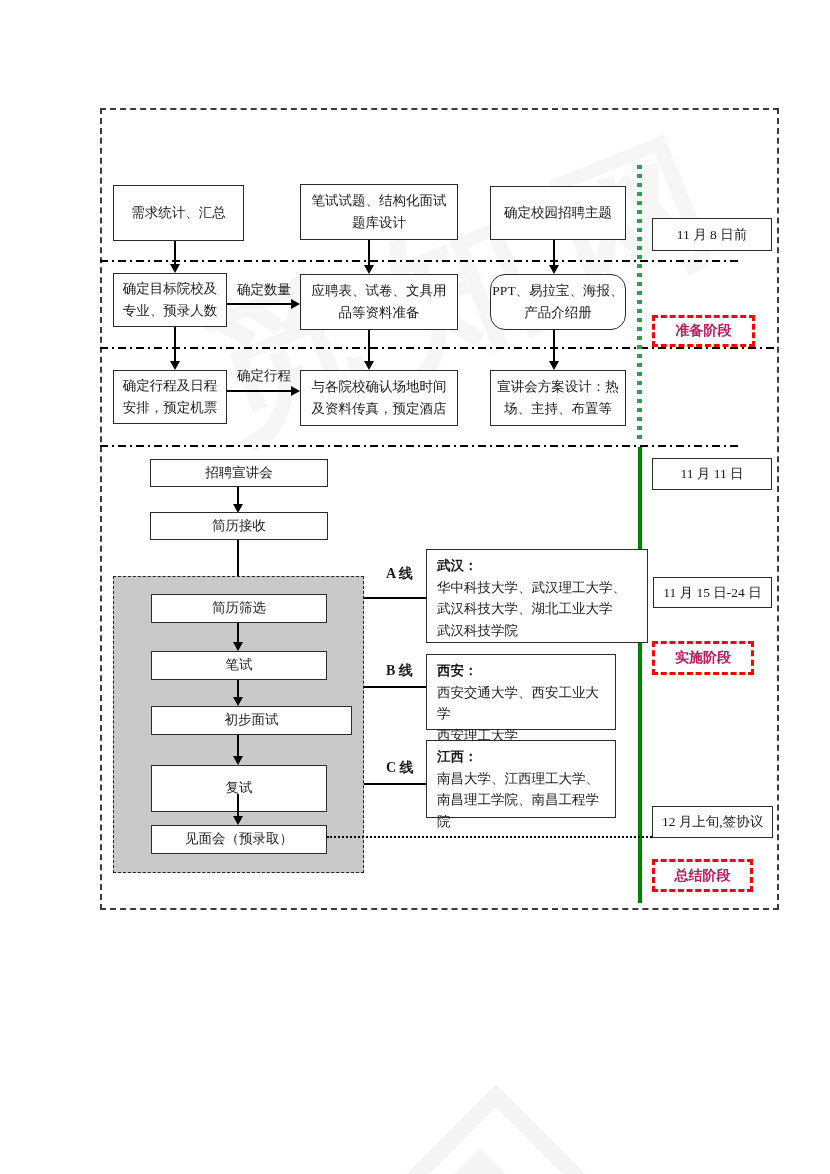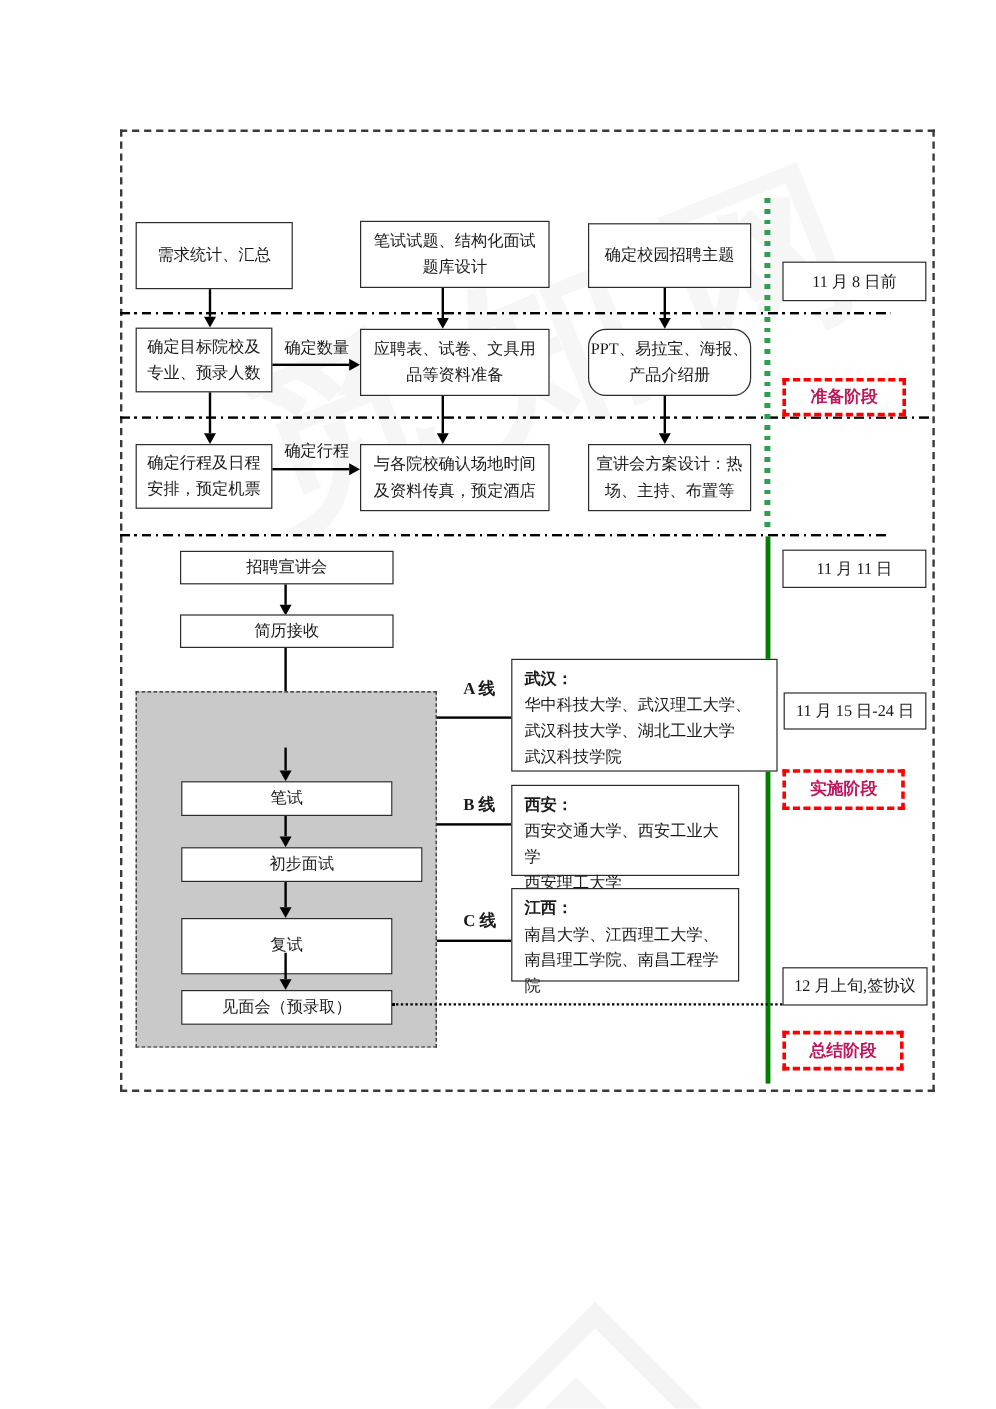--- a/index.html
+++ b/index.html
@@ -115,20 +115,21 @@
   <div class="abs box" style="left:150px;top:459px;width:178px;height:28px;">招聘宣讲会</div>
   <div class="abs vline" style="left:237px;top:487px;height:17px;"></div>
   <div class="abs tri-down" style="left:233px;top:504px;"></div>
 
   <div class="abs box" style="left:150px;top:512px;width:178px;height:28px;">简历接收</div>
   <div class="abs vline" style="left:237px;top:540px;height:45px;"></div>
   <div class="abs tri-down" style="left:233px;top:585px;"></div>
 
   <div class="abs graypanel" style="left:113px;top:576px;width:251px;height:297px;"></div>
 
+  <div class="abs box" style="left:151px;top:594px;width:176px;height:29px;">简历筛选</div>
   <div class="abs vline" style="left:237px;top:623px;height:19px;"></div>
   <div class="abs tri-down" style="left:233px;top:642px;"></div>
 
   <div class="abs box" style="left:151px;top:651px;width:176px;height:29px;">笔试</div>
   <div class="abs vline" style="left:237px;top:680px;height:17px;"></div>
   <div class="abs tri-down" style="left:233px;top:697px;"></div>
 
   <div class="abs box" style="left:151px;top:706px;width:201px;height:29px;">初步面试</div>
   <div class="abs vline" style="left:237px;top:735px;height:21px;"></div>
   <div class="abs tri-down" style="left:233px;top:756px;"></div>

